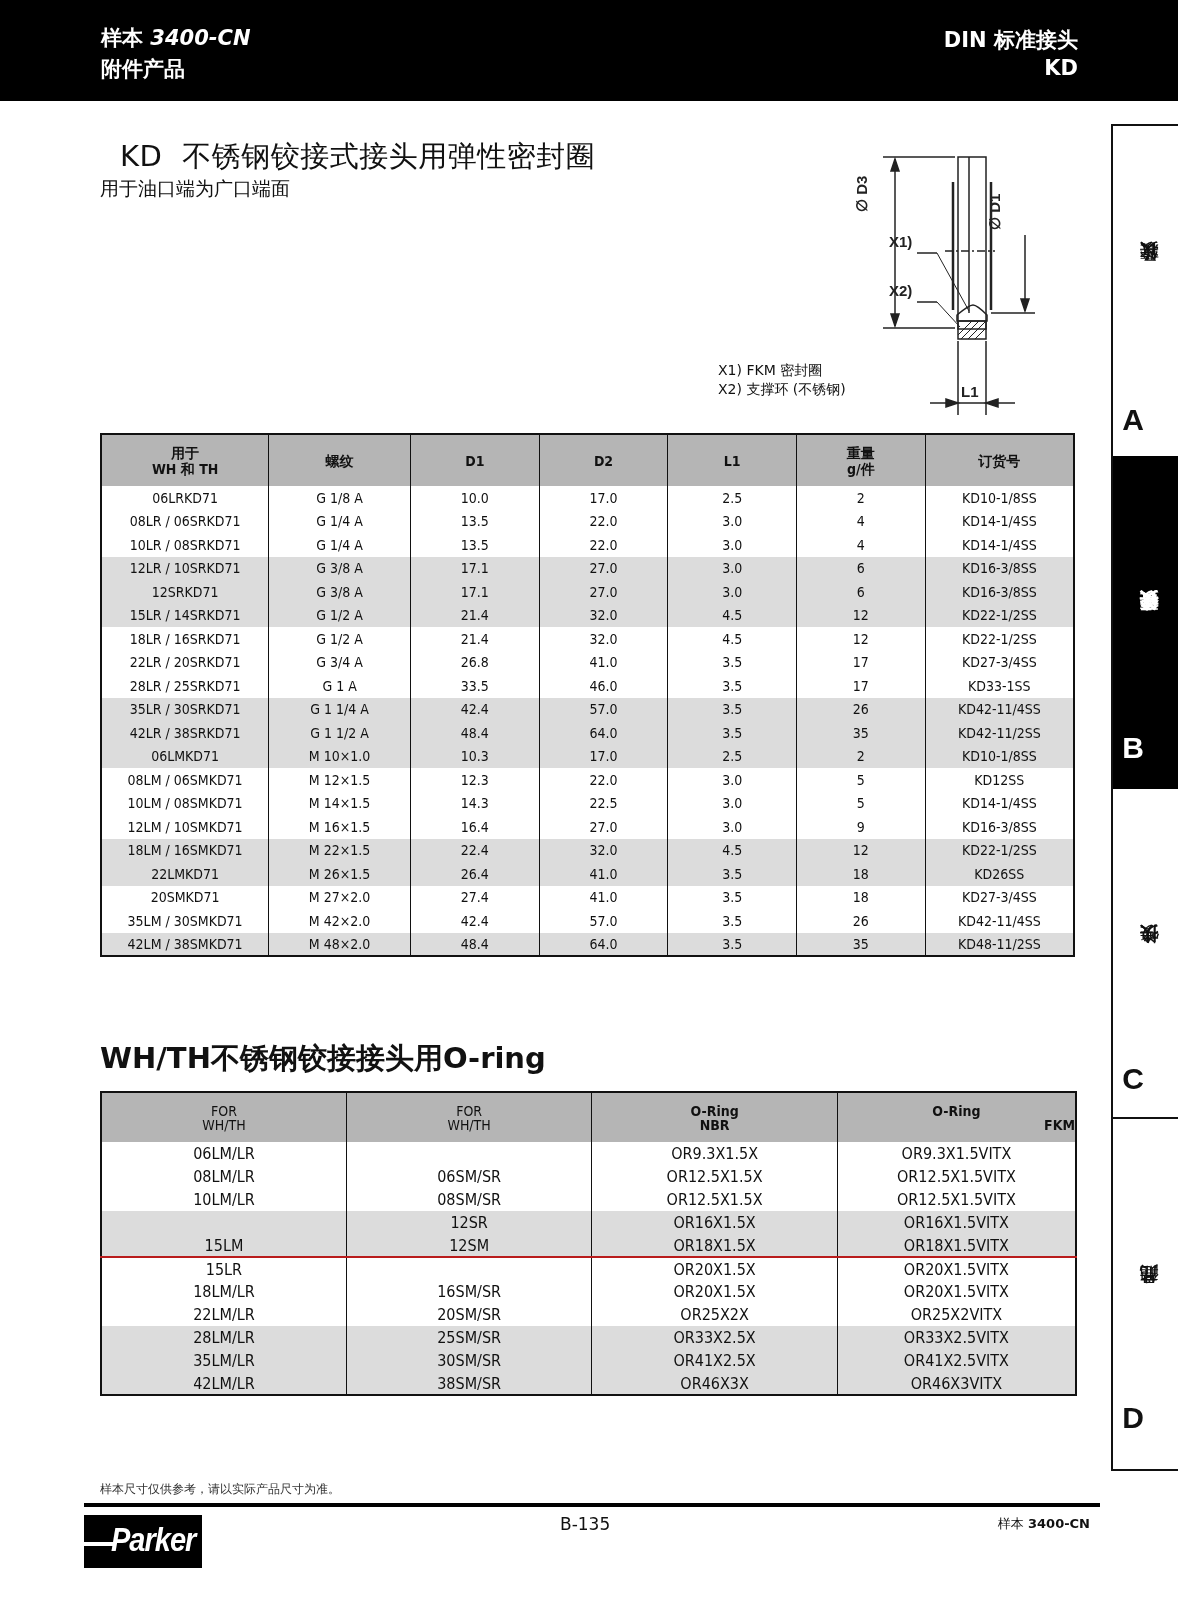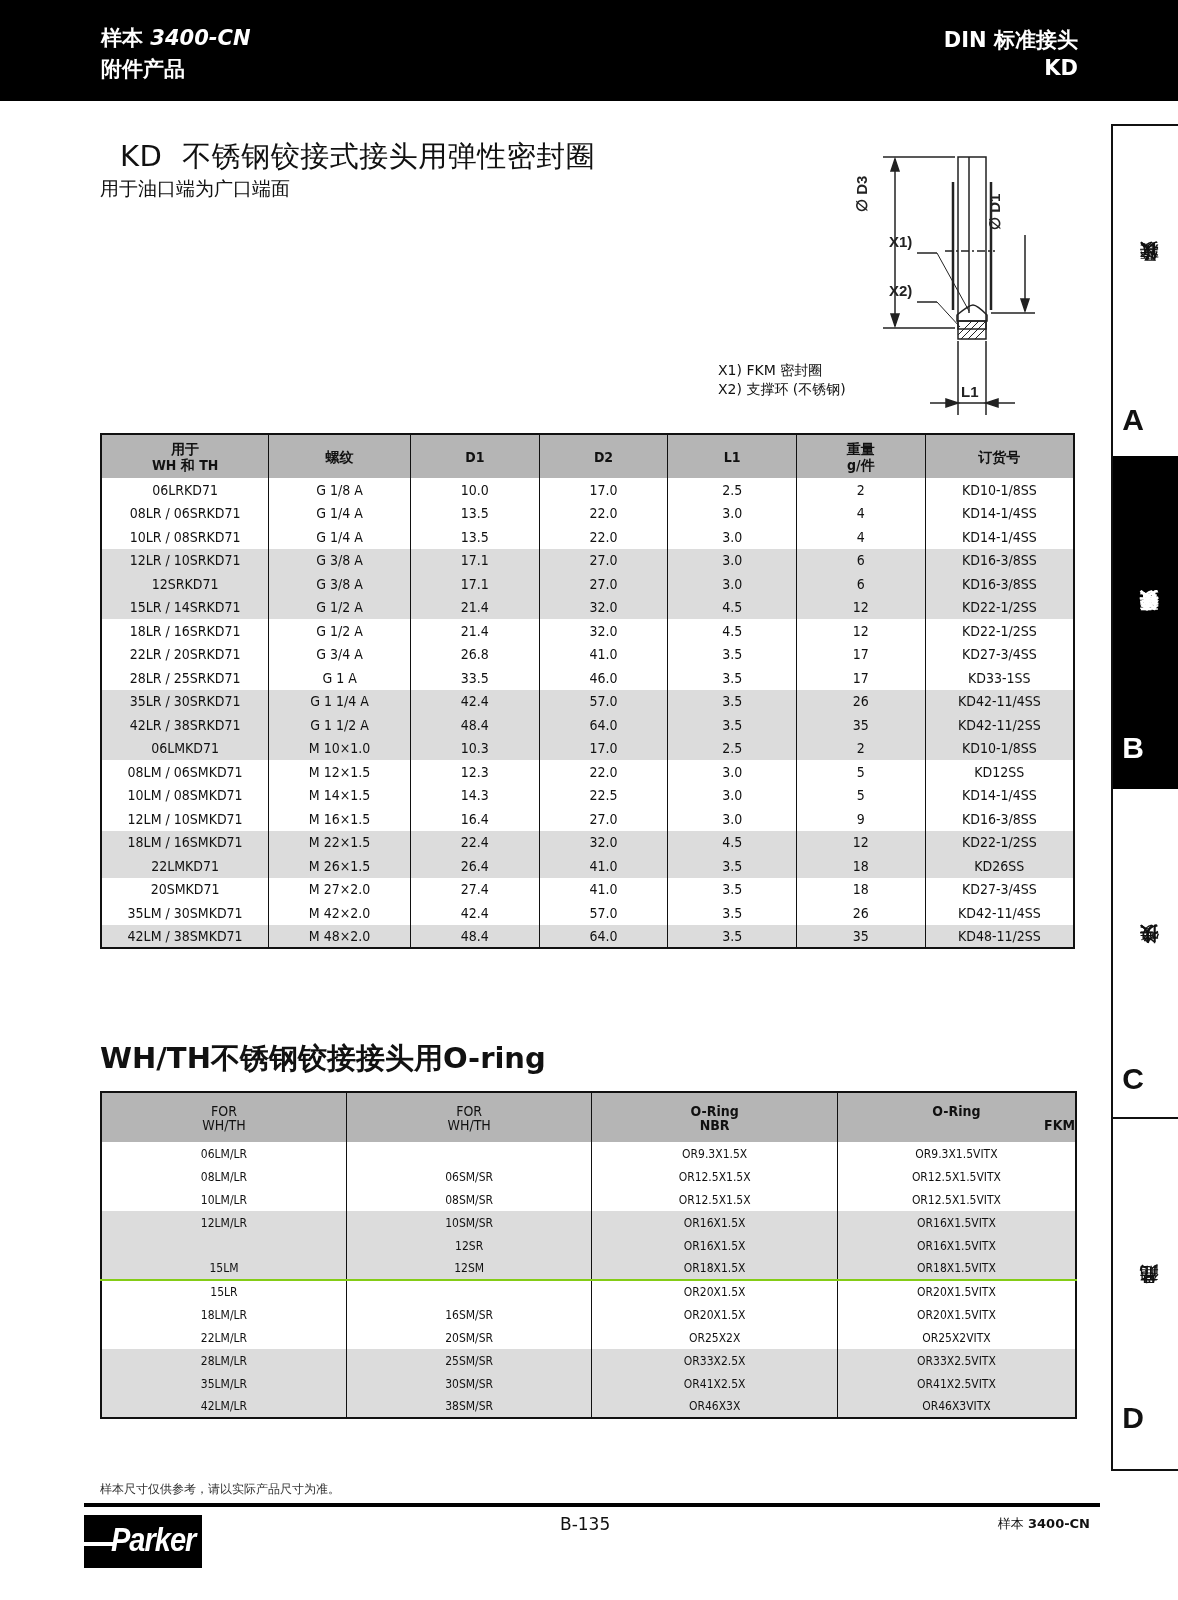--- a/index.html
+++ b/index.html
@@ -16,32 +16,32 @@
   .title1 { position: absolute; left: 100px; top: 137px; font-size: 29px; font-weight: normal; letter-spacing: 0.5px; margin-left: 20px; }
   .title1 .kd { margin-right: 20px; }
   .subtitle1 { position: absolute; left: 100px; top: 176px; font-size: 19px; }
 
   .diagram { position: absolute; left: 855px; top: 145px; width: 240px; height: 275px; }
   .notes { position: absolute; left: 718px; top: 361px; font-size: 14px; line-height: 19px; }
 
   table { position: absolute; border-collapse: collapse; font-family: "DejaVu Sans Condensed", "DejaVu Sans", sans-serif; font-size: 14px; }
   table td, table th { text-align: center; padding: 0; }
   .t1 { left: 100px; top: 433px; width: 975px; border: 2px solid #111; }
-  .t1 th { background: #b5b5b5; height: 44px; font-size: 14px; font-weight: bold; border-left: 1px solid #111; border-right: 1px solid #111; line-height: 16px; }
+  .t1 th { background: #b5b5b5; height: 52px; font-size: 14px; font-weight: bold; border-left: 1px solid #111; border-right: 1px solid #111; line-height: 16px; }
   .t1 td { height: 23.5px; border-left: 1px solid #111; border-right: 1px solid #111; font-size: 14px; }
   .t1 tr.shade td { background: #dcdcdc; }
 
   .title2 { position: absolute; left: 100px; top: 1039px; font-size: 29px; font-weight: bold; }
 
   .t2 { left: 100px; top: 1091px; width: 977px; border: 2px solid #111; }
   .t2 th { background: #b5b5b5; height: 50px; font-weight: normal; border-left: 1px solid #111; border-right: 1px solid #111; line-height: 14px; font-size: 14px; }
   .t2 th b { font-weight: bold; }
-  .t2 td { height: 23px; border-left: 1px solid #111; border-right: 1px solid #111; font-size: 12px; }
+  .t2 td { height: 23px; border-left: 1px solid #111; border-right: 1px solid #111; font-size: 16px; }
   .t2 tr.shade td { background: #dcdcdc; }
-  .t2 tr.groupstart td { border-top: 2px solid #84cc16; }
+  .t2 tr.groupstart td { border-top: 2px solid #b91c1c; }
 
   .sidetabs { position: absolute; left: 1111px; top: 124px; width: 67px; height: 1347px; border-left: 2px solid #111; border-top: 2px solid #111; border-bottom: 2px solid #111; }
   .tab { position: absolute; left: 0; width: 67px; }
   .tab .tlabel { position: absolute; left: 22px; width: 24px; writing-mode: vertical-rl; transform: rotate(180deg); font-size: 19px; }
   .tab .tletter { position: absolute; left: 0; width: 40px; text-align: center; font-size: 30px; font-weight: bold; font-family: "Liberation Sans", sans-serif; }
   .tab.active { background: #000; color: #fff; }
   .tab.active .tlabel { font-weight: bold; }
   .tabsep { position: absolute; left: 0; width: 67px; height: 2px; background: #111; }
 
   .disclaimer { position: absolute; left: 100px; top: 1481px; font-size: 12px; color: #333; }
@@ -383,26 +383,20 @@
         <td>08LM/LR</td>
         <td>06SM/SR</td>
         <td>OR12.5X1.5X</td>
         <td>OR12.5X1.5VITX</td>
       </tr>
       <tr class="">
         <td>10LM/LR</td>
         <td>08SM/SR</td>
         <td>OR12.5X1.5X</td>
         <td>OR12.5X1.5VITX</td>
-      </tr>
-      <tr class="shade">
-        <td>12LM/LR</td>
-        <td>10SM/SR</td>
-        <td>OR16X1.5X</td>
-        <td>OR16X1.5VITX</td>
       </tr>
       <tr class="shade">
         <td></td>
         <td>12SR</td>
         <td>OR16X1.5X</td>
         <td>OR16X1.5VITX</td>
       </tr>
       <tr class="shade">
         <td>15LM</td>
         <td>12SM</td>

